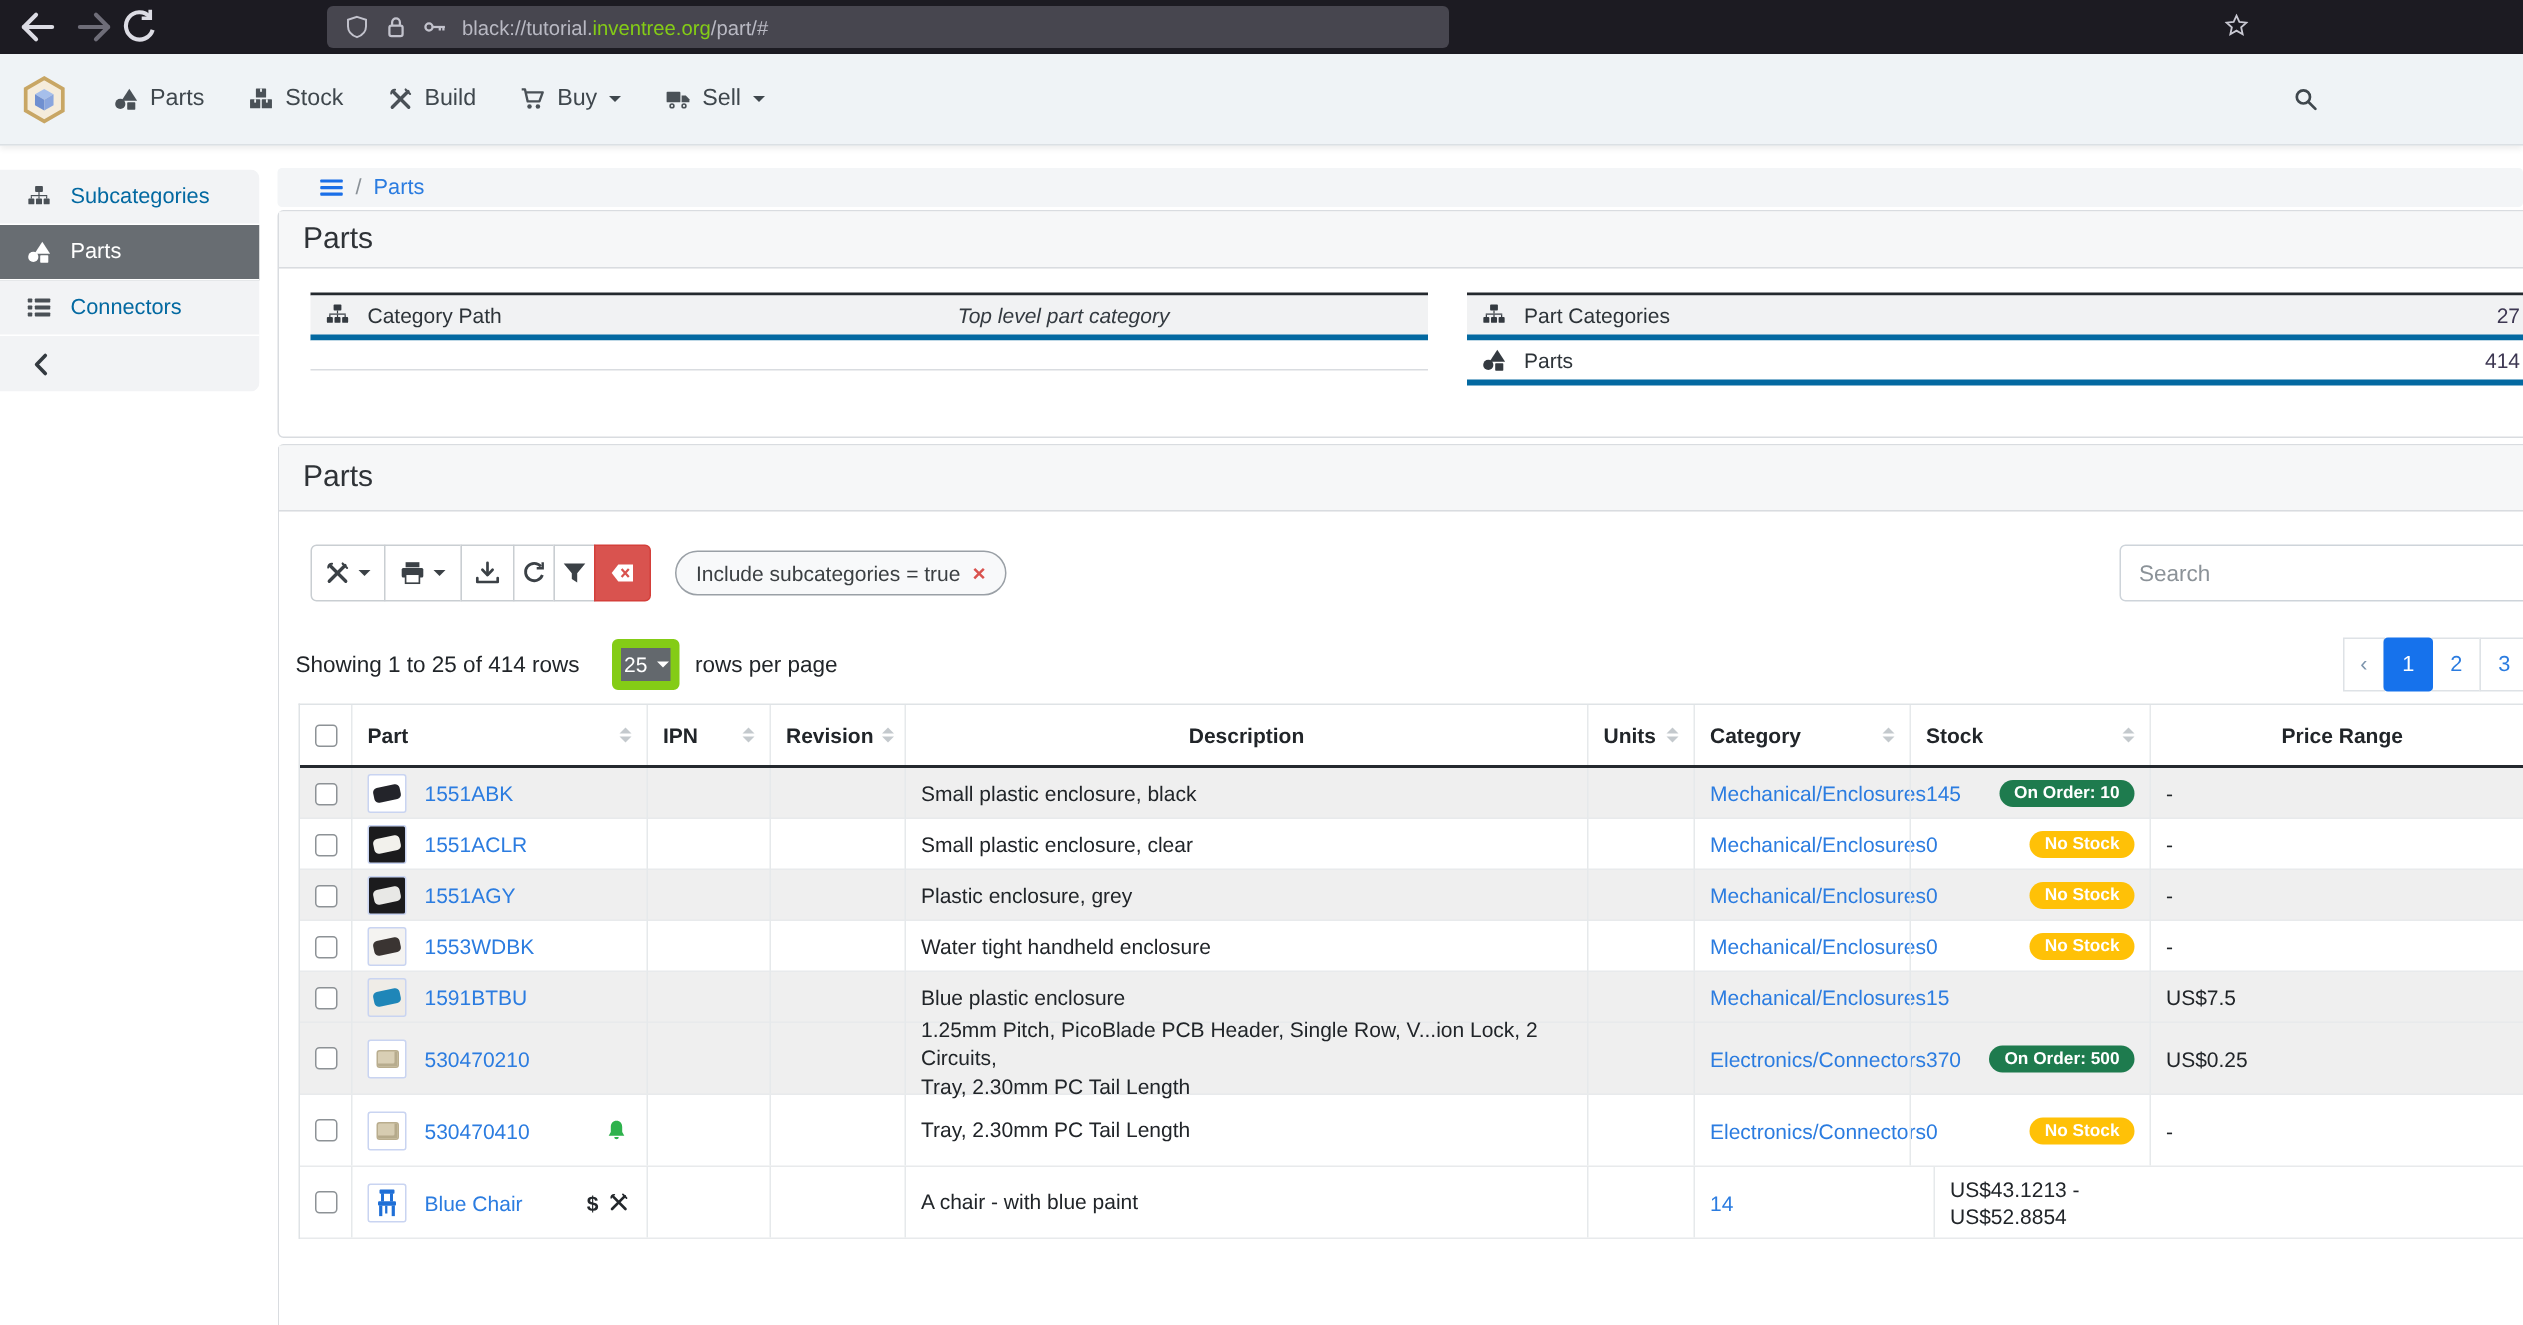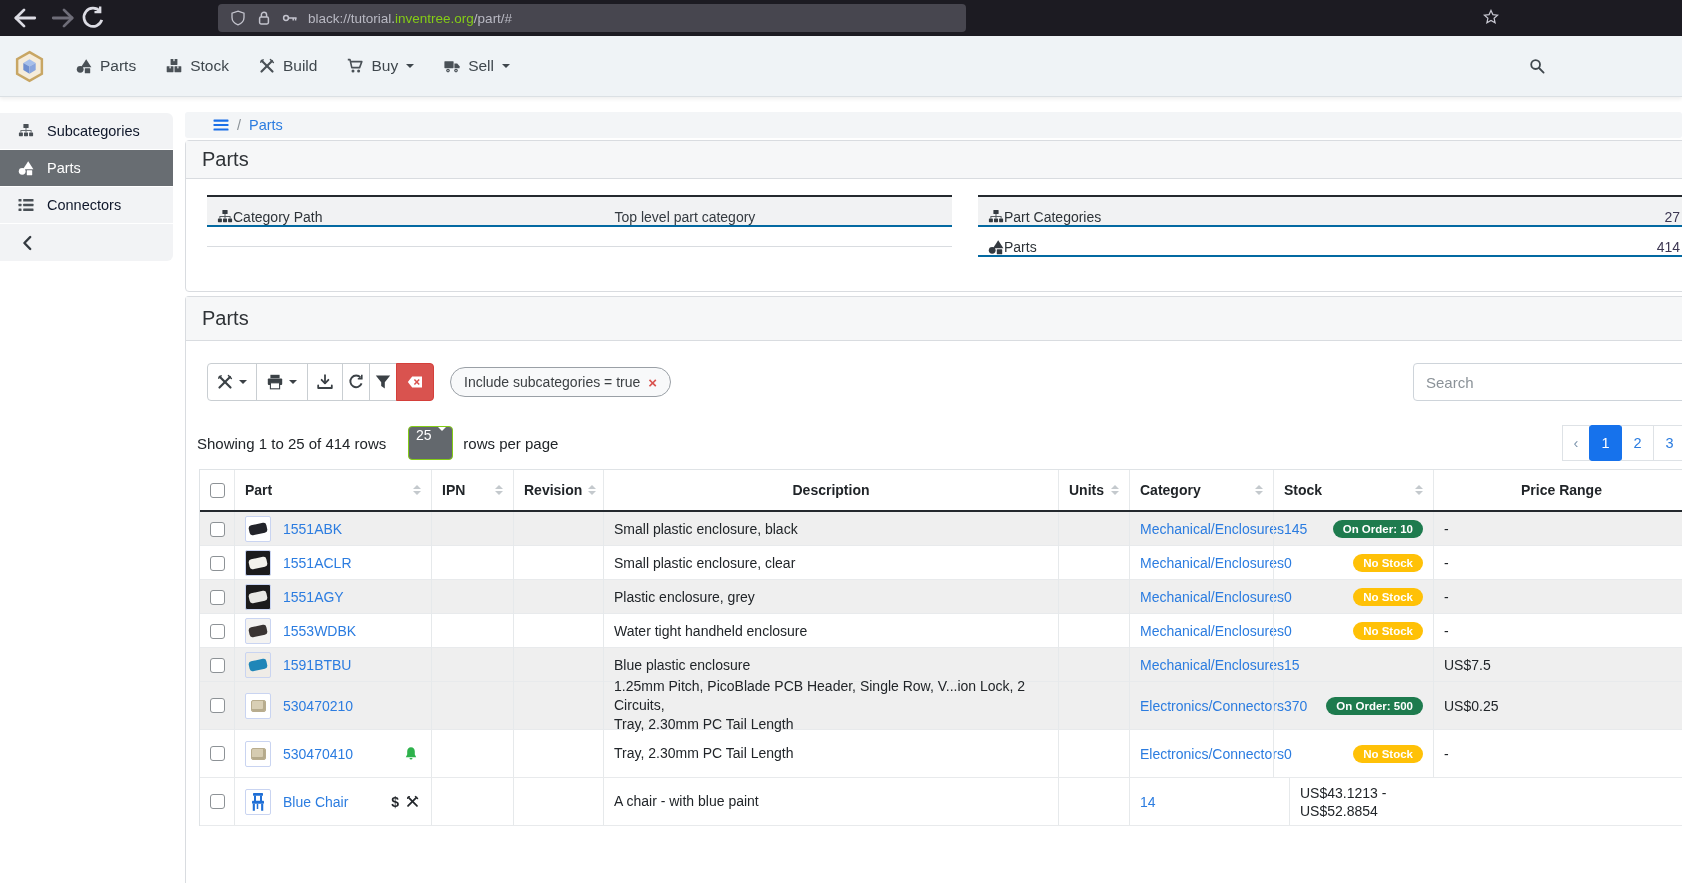--- a/index.html
+++ b/index.html
@@ -22,21 +22,21 @@
   
   .navbar{position:absolute;top:36px;left:0;width:1682px;height:61px;background:#eff3f6;
     border-bottom:1px solid #dbe0e4;box-shadow:0 2px 4px rgba(0,0,0,.07);display:flex;align-items:center}
   .logo{margin-left:13px;line-height:0}
   .nav-item{display:flex;align-items:center;gap:8px;margin-left:30px;color:#3f474d;font-size:15.5px;cursor:pointer}
   .nav-item .ic{color:#4a5157}
   .nav-search{position:absolute;left:1529px;top:22px;color:#3f474d}
   
   .sidebar{position:absolute;left:0;top:113px;width:173px;border-radius:0 6px 6px 0;overflow:hidden}
   .side-item{height:37px;background:#f2f3f5;display:flex;align-items:center;gap:13px;padding-left:18px;
-    font-size:14.5px;color:#0f172a;border-bottom:1px solid #fff;cursor:pointer}
+    font-size:14.5px;color:#0369a1;border-bottom:1px solid #fff;cursor:pointer}
   .side-item .ic{color:#4a5056}
   .side-item.active{background:#686d72;color:#fff}
   .side-item.active .ic{color:#fff}
   .side-collapse{height:37px;background:#f2f3f5;display:flex;align-items:center;padding-left:20px;color:#343a40;cursor:pointer}
   
   .main{position:absolute;left:185px;top:97px;width:1520px;height:786px}
   .breadcrumb{position:absolute;top:15px;left:0;width:1497px;height:26px;background:#f3f5f7;border-radius:3px;
     display:flex;align-items:center;gap:8px;padding-left:28px;font-size:14.5px}
   .breadcrumb .ic{color:#1a6fe8}
   .bc-sep{color:#8a9197}
@@ -44,45 +44,45 @@
   
   .panel{position:absolute;left:0;width:1505px;border:1px solid #d9dce0;border-radius:4px;background:#fff}
   .phead{background:#f6f7f8;border-bottom:1px solid #d9dce0;display:flex;align-items:center;
     padding-left:16px;font-size:20px;color:#2f3337}
   .panelA{top:43px}
   .panelA .phead{height:38px}
   .panelA .pbody{height:112px;position:relative}
   .card{position:absolute;top:16px;border-top:2px solid #24292e}
   .cardL{left:21px;width:745px}
   .cardR{left:792px;width:716px}
-  .crow{display:flex;align-items:flex-end;height:30px;background:#f1f2f3;border-bottom:2px solid #0369a1;
-    padding:0 10px;font-size:14px;color:#2d3338;}
+  .crow{display:flex;align-items:center;height:30px;background:#f1f2f3;border-bottom:4px solid #0369a1;
+    padding:0 10px;font-size:14px;color:#2d3338;gap:12px}
   .crow.alt{background:#fff}
   .crow-empty{height:20px;background:#fff;border-bottom:1px solid #d9dce0}
   .crow .ic{color:#343a40}
-  .cvalue{color:#343a40;margin-left:292px}
+  .cvalue{font-style:italic;color:#343a40;margin-left:292px}
   .cnum{margin-left:auto;padding-right:4px;color:#3d3752}
   
   .panelB{top:199px;height:588px;border-bottom:none;border-radius:4px 4px 0 0}
   .panelB .phead{height:44px}
   .controls{position:absolute;top:66px;left:21px;right:1px;height:38px;display:flex;align-items:center}
   .btngroup{display:flex;height:38px}
   .tbtn{border:1px solid #c9ced2;background:#fff;display:flex;align-items:center;justify-content:center;
     gap:6px;color:#3b4146;margin-left:-1px;cursor:pointer}
   .tbtn:first-child{margin-left:0;border-radius:4px 0 0 4px}
   .tbtn.red{background:#d9534f;border-color:#d43f3a;border-radius:0 4px 4px 0;color:#fff}
   .chip{margin-left:16px;height:30px;border-radius:15px;border:1px solid #9aa0a6;background:#f8f9fa;
     display:flex;align-items:center;padding:0 13px;font-size:14px;color:#3c4043;gap:8px}
   .chip-x{color:#d9534f;font-weight:bold;font-size:15px;cursor:pointer}
   .search{margin-left:auto;width:275px;height:38px;border:1px solid #ced4da;border-radius:4px;
     padding:0 12px;font-size:15px;color:#495057;font-family:"Liberation Sans",sans-serif;outline:none}
   .search::placeholder{color:#8b9298}
   .inforow{position:absolute;top:128px;left:11px;height:36px;display:flex;align-items:center;font-size:15px;color:#212529}
-  .pgsize{margin-left:22px;width:45px;height:34px;background:#63686d;border:1px solid #84cc16;border-radius:4px;
-    color:#fff;display:flex;justify-content:center;gap:6px;font-size:14px;cursor:pointer}
+  .pgsize{margin-left:22px;width:45px;height:34px;background:#63686d;border:6px solid #84cc16;border-radius:4px;
+    color:#fff;display:flex;align-items:center;justify-content:center;gap:6px;font-size:14px;cursor:pointer}
   .rpp{margin-left:10px}
   .pagination{position:absolute;top:128px;left:1377px;display:flex;height:36px}
   .pgbtn{min-width:33px;padding:0 6px;border:1px solid #dee2e6;background:#fff;display:flex;align-items:center;
     justify-content:center;font-size:14.5px;color:#2b7ce0;margin-left:-1px;cursor:pointer}
   .pgbtn.prev{color:#7d95ad;min-width:28px}
   .pgbtn.active{background:#1672ec;border-color:#1672ec;color:#fff;border-radius:3px;z-index:1}
   
   .tbl{position:absolute;top:172px;left:13px;width:1491px;border:1px solid #dfe3e6;border-bottom:none}
   .trow{display:flex;background:#fff;border-bottom:1px solid #e8eaec}
   .trow.striped{background:#efefef}

